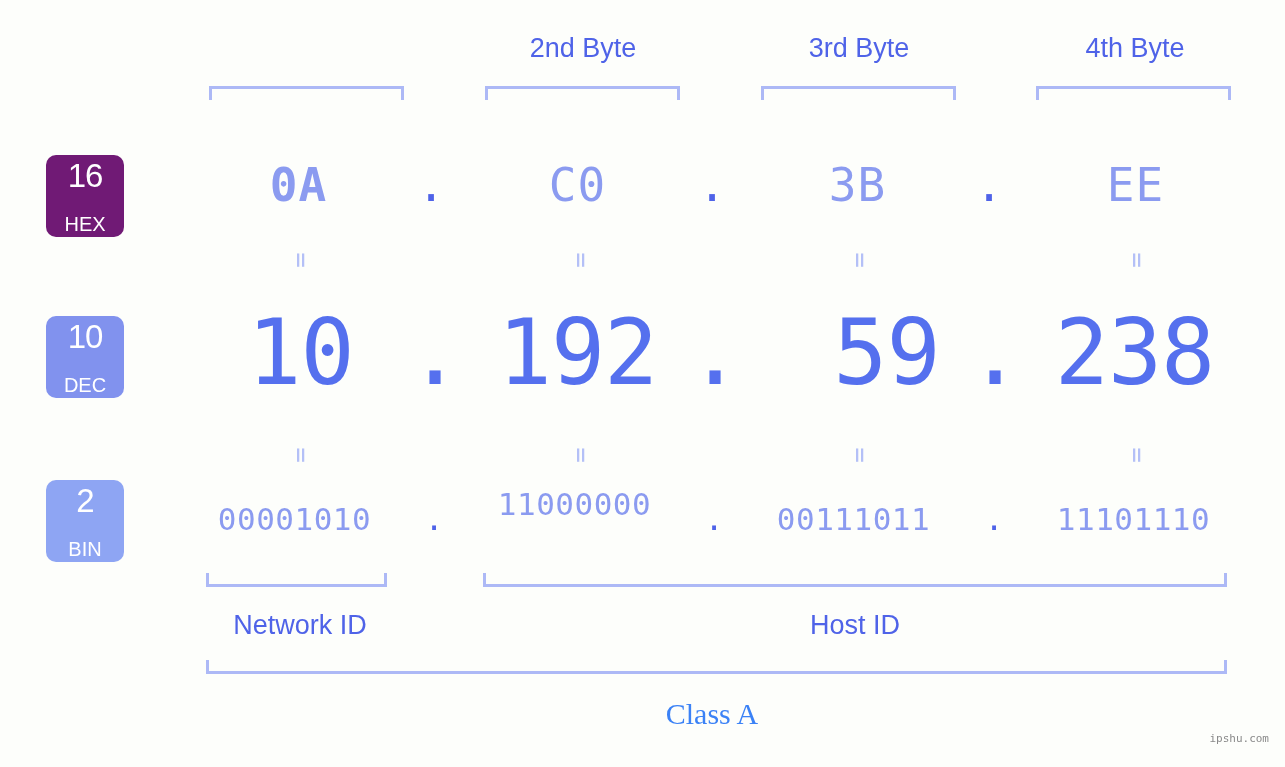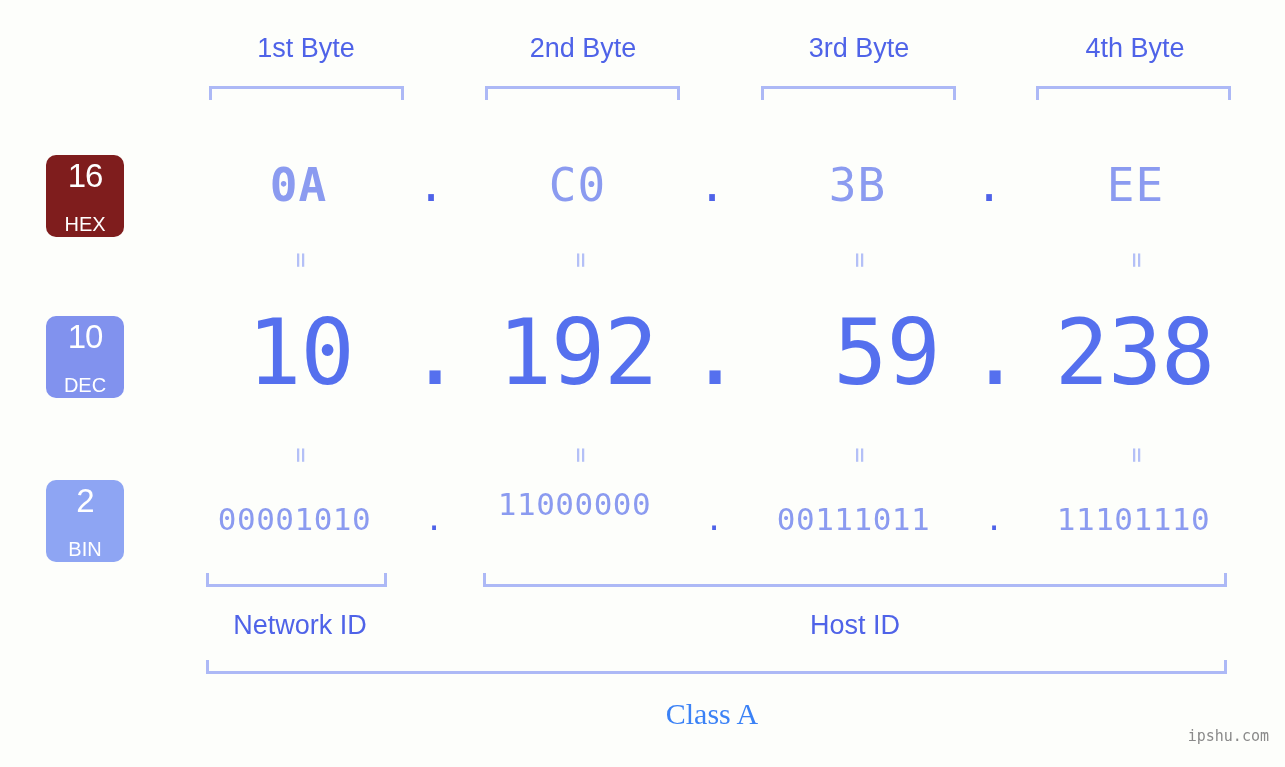--- a/index.html
+++ b/index.html
@@ -144,41 +144,40 @@
     font-family: Liberation Serif, serif;
     white-space: nowrap;
   }
 
   
   .watermark {
     position: absolute;
     right: 16px;
     bottom: 22px;
     font-family: "DejaVu Sans Mono", monospace;
-    font-size: 15px;
+    font-size: 11px;
     color: #8a8a8a;
     letter-spacing: 0px;
   }
 </style>
 </head>
 <body>
 
 <div id="stage">
 
-  <div class="byte-label" style="left:176px;">1st Byte</div>
   <div class="byte-label" style="left:453px;">2nd Byte</div>
   <div class="byte-label" style="left:729px;">3rd Byte</div>
   <div class="byte-label" style="left:1005px;">4th Byte</div>
 
   <div class="bracket-top" style="left:209px;  top:86px; width:195px;"></div>
   <div class="bracket-top" style="left:485px;  top:86px; width:195px;"></div>
   <div class="bracket-top" style="left:761px;  top:86px; width:195px;"></div>
   <div class="bracket-top" style="left:1036px; top:86px; width:195px;"></div>
 
-  <div class="badge" style="top:155px; background:#7f1d1d;">
+  <div class="badge" style="top:155px; background:#701a75;">
     <span class="num">16</span>
     <span class="unit">HEX</span>
   </div>
   <div class="badge" style="top:316px; background:#8192ee;">
     <span class="num">10</span>
     <span class="unit">DEC</span>
   </div>
   <div class="badge" style="top:480px; background:#8ea5f3;">
     <span class="num">2</span>
     <span class="unit">BIN</span>

